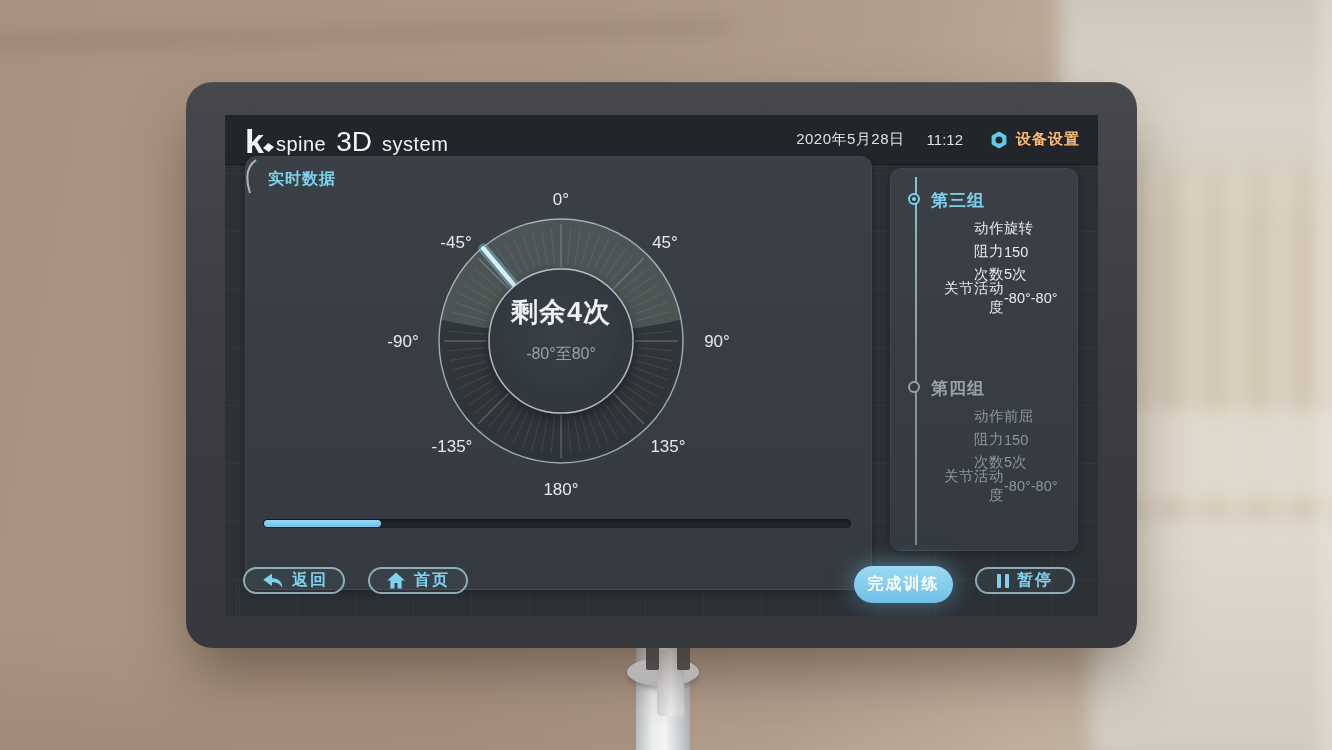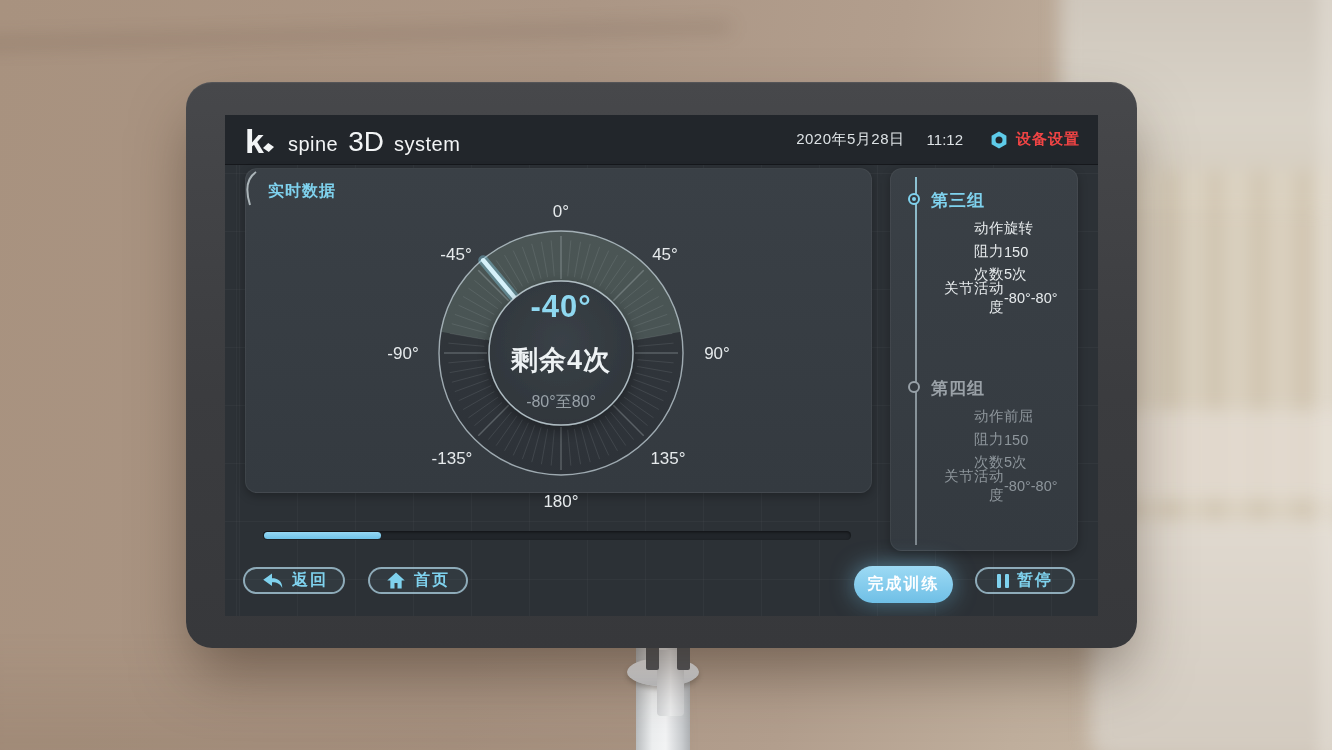--- a/index.html
+++ b/index.html
@@ -28,34 +28,34 @@
               repeating-linear-gradient(0deg, rgba(255,255,255,.028) 0 1px, rgba(0,0,0,0) 1px 58px),
               repeating-linear-gradient(90deg, rgba(255,255,255,.028) 0 1px, rgba(0,0,0,0) 1px 58px);
             background-position:0 22px, 14px 0; }
 
   
   .hdr { position:absolute; left:0; top:0; width:873px; height:50px; background:#22262b;
          border-bottom:1px solid rgba(0,0,0,.35); display:flex; align-items:center; }
   .brand { display:flex; align-items:baseline; margin-left:20px; color:#f3f5f6; }
   .logo-k { font-size:34px; font-weight:800; letter-spacing:-1px; position:relative; top:2px; }
   .logo-dot { display:inline-block; width:7px; height:7px; background:#f3f5f6; transform:rotate(35deg) skewX(-12deg); margin-left:2px; position:relative; top:0px; }
-  .brand-spine { font-size:20px; font-weight:400; margin-left:16px; letter-spacing:.5px; }
+  .brand-spine { font-size:20px; font-weight:400; margin-left:4px; letter-spacing:.5px; }
   .brand-3d { font-size:28px; font-weight:300; margin-left:10px; }
   .brand-system { font-size:20px; font-weight:400; margin-left:10px; letter-spacing:.5px; }
   .hdr-right { margin-left:auto; margin-right:18px; display:flex; align-items:center; color:#dde2e5; font-size:15px; }
   .hdr-date { letter-spacing:.5px; }
   .hdr-time { margin-left:22px; }
   .settings { display:flex; align-items:center; margin-left:26px; cursor:pointer; }
   .gear-wrap { position:relative; width:20px; height:20px; }
-  .settings-label { color:#ef4444; font-weight:700; font-size:15px; margin-left:7px; letter-spacing:1px; }
+  .settings-label { color:#fdba74; font-weight:700; font-size:15px; margin-left:7px; letter-spacing:1px; }
 
   
   .panel { position:absolute; border-radius:12px; background:linear-gradient(180deg,#3a4046,#343a40);
            border:1px solid rgba(255,255,255,.05); box-shadow:0 3px 10px rgba(0,0,0,.28); }
-  .panel-main { left:20px; top:53px; width:627px; height:325px; }
+  .panel-main { left:20px; top:41px; width:627px; height:434px; }
   .panel-side { left:665px; top:53px; width:188px; height:383px;text-align:right; }
   .panel-title { position:absolute; left:22px; top:12px; color:#7fd2ee; font-size:16px; font-weight:700; letter-spacing:1px; }
   .panel-bracket { position:absolute; left:-4px; top:2px; }
 
   
   .dial-center { position:absolute; left:195px; top:120px; width:240px; text-align:center; pointer-events:none; }
   .dial-val { color:#8fd8f0; font-size:31px; font-weight:700; letter-spacing:1px; }
   .dial-remain { color:#eef2f4; font-size:27px; font-weight:700; margin-top:17px; letter-spacing:1px; }
   .dial-range { color:#98a1a7; font-size:16px; margin-top:14px; }
 
@@ -252,21 +252,20 @@
             <text x="418.99494936611666" y="91.00505063388334" text-anchor="middle" fill="#e6eaec" font-size="17" font-family="Liberation Sans, sans-serif">45°</text>
             <text x="471" y="190" text-anchor="middle" fill="#e6eaec" font-size="17" font-family="Liberation Sans, sans-serif">90°</text>
             <text x="421.99494936611666" y="294.99494936611666" text-anchor="middle" fill="#e6eaec" font-size="17" font-family="Liberation Sans, sans-serif">135°</text>
             <text x="315" y="338" text-anchor="middle" fill="#e6eaec" font-size="17" font-family="Liberation Sans, sans-serif">180°</text>
             <text x="206.00505063388334" y="294.99494936611666" text-anchor="middle" fill="#e6eaec" font-size="17" font-family="Liberation Sans, sans-serif">-135°</text>
             <text x="157" y="190" text-anchor="middle" fill="#e6eaec" font-size="17" font-family="Liberation Sans, sans-serif">-90°</text>
             <text x="210.00505063388334" y="91.00505063388334" text-anchor="middle" fill="#e6eaec" font-size="17" font-family="Liberation Sans, sans-serif">-45°</text>
           </svg>
 
         <div class="dial-center">
-          <div class="dial-val">-40°</div>
           <div class="dial-remain">剩余4次</div>
           <div class="dial-range">-80°至80°</div>
         </div>
 
         <div class="progress">
           <div class="progress-fill" id="progress-fill" style="width: 117px;"></div>
         </div>
       </div>
 
       <div class="panel panel-side">

